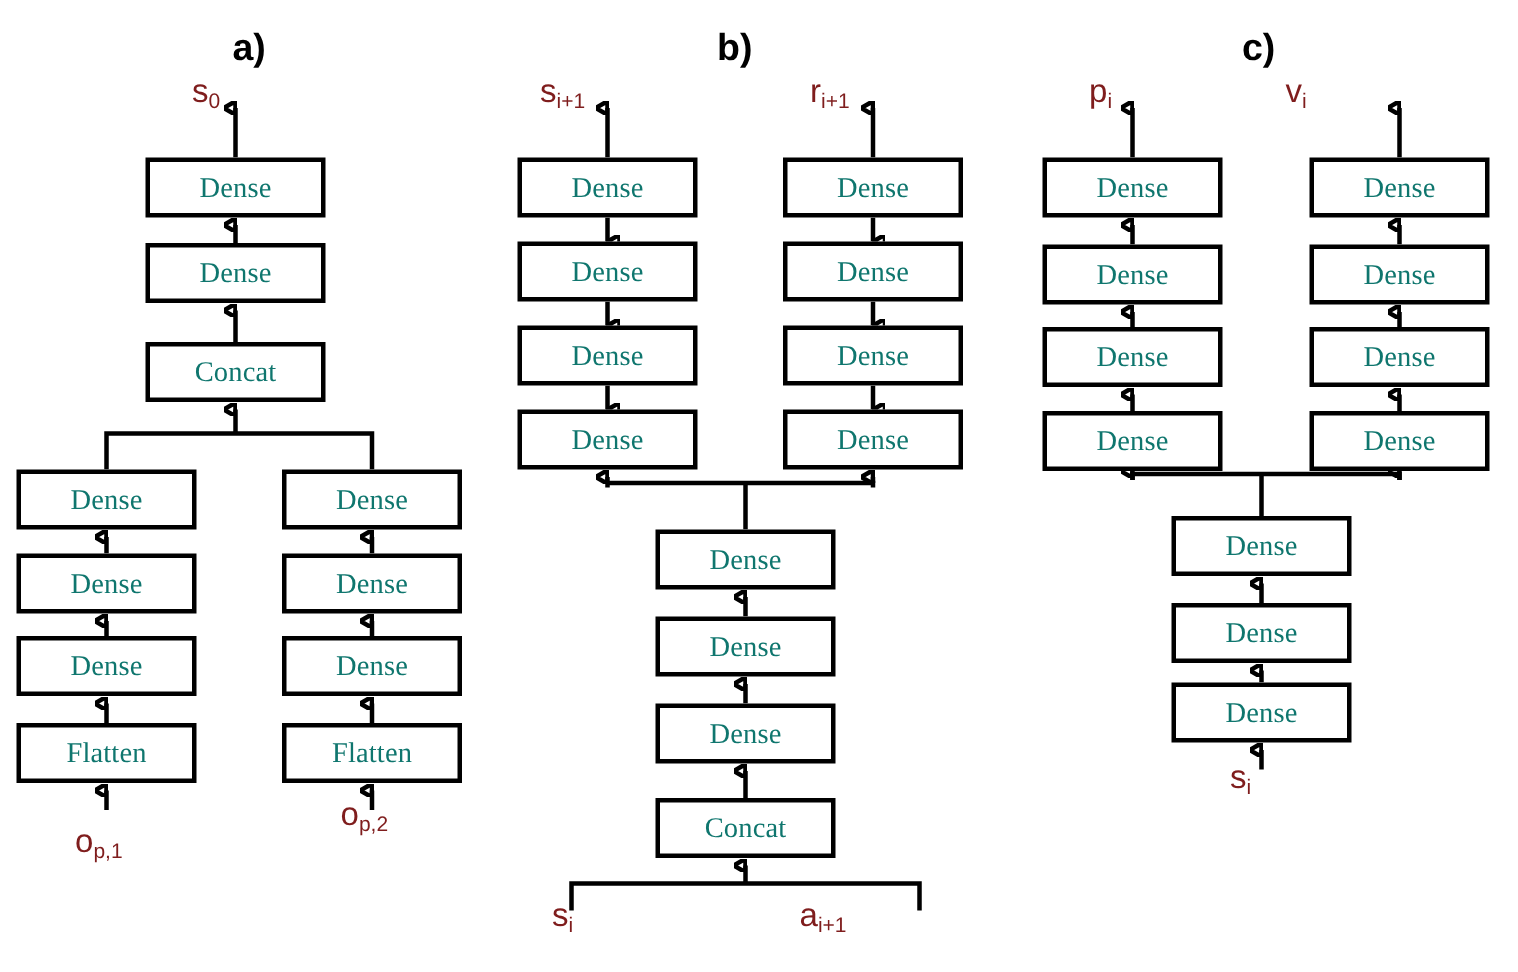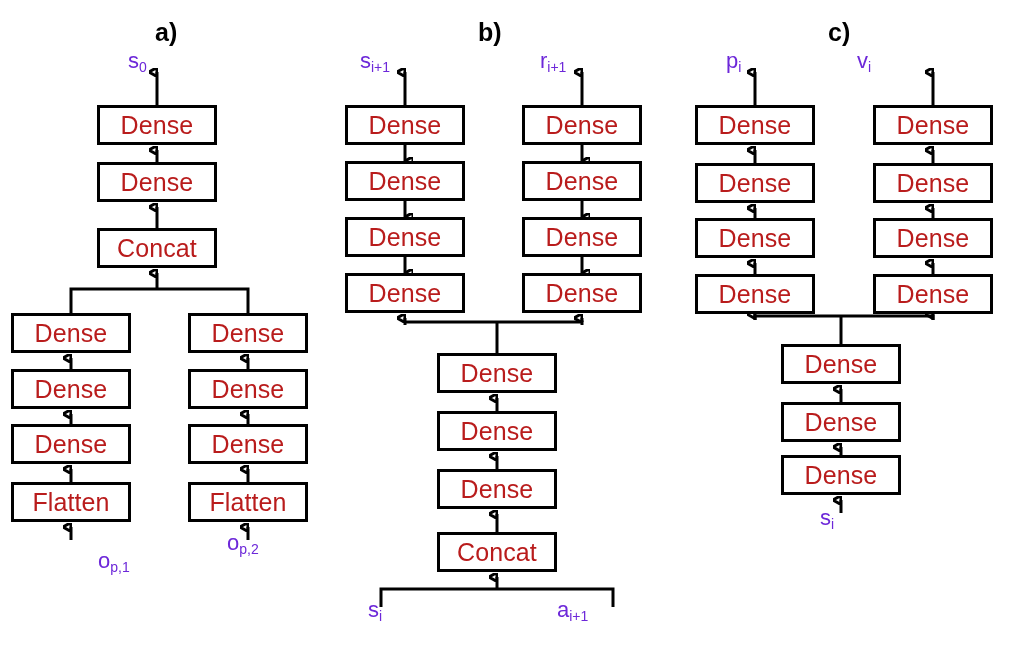--- a/index.html
+++ b/index.html
@@ -16,37 +16,38 @@
     overflow: hidden;
   }
   .node {
     position: absolute;
     box-sizing: border-box;
     border: 3px solid #000000;
     background: #ffffff;
     display: flex;
     align-items: center;
     justify-content: center;
-    font-size: 25px;
-    color: #b91c1c;
+    font-size: 19px;
+    color: #0f766e;
     line-height: 1;
     letter-spacing: 0.1px;
     z-index: 3;
+    font-family: Liberation Serif, serif;
   }
   .panel-label {
     position: absolute;
     font-size: 25px;
     font-weight: bold;
     color: #000000;
     z-index: 4;
   }
   .io-label {
     position: absolute;
     font-size: 22px;
-    color: #6d28d9;
+    color: #7f1d1d;
     white-space: nowrap;
     z-index: 4;
   }
   .io-label sub {
     font-size: 14px;
     vertical-align: baseline;
     position: relative;
     top: 4px;
     left: 0px;
   }
@@ -145,37 +146,37 @@
     <line x1="841" y1="513" x2="841" y2="500" marker-end="url(#arrowUp)"></line>
   </svg>
 
   <div class="panel-label" style="left:155px; top:18px;">a)</div>
   <div class="panel-label" style="left:478px; top:18px;">b)</div>
   <div class="panel-label" style="left:828px; top:18px;">c)</div>
 
   <div class="io-label" style="left:128px; top:48px;">
     <span>s</span><sub>0</sub>
   </div>
-  <div class="io-label" style="left:50px; top:548px;margin-left:48px;">
+  <div class="io-label" style="left:50px; top:548px;">
     <span>o</span><sub>p,1</sub>
   </div>
   <div class="io-label" style="left:227px; top:530px;">
     <span>o</span><sub>p,2</sub>
   </div>
 
   <div class="io-label" style="left:360px; top:48px;">
     <span>s</span><sub>i+1</sub>
   </div>
   <div class="io-label" style="left:540px; top:48px;">
     <span>r</span><sub>i+1</sub>
   </div>
   <div class="io-label" style="left:368px; top:597px;">
     <span>s</span><sub>i</sub>
   </div>
-  <div class="io-label" style="left:557px; top:597px;">
+  <div class="io-label" style="left:533px; top:597px;">
     <span>a</span><sub>i+1</sub>
   </div>
 
   <div class="io-label" style="left:726px; top:48px;">
     <span>p</span><sub>i</sub>
   </div>
   <div class="io-label" style="left:857px; top:48px;">
     <span>v</span><sub>i</sub>
   </div>
   <div class="io-label" style="left:820px; top:505px;">

